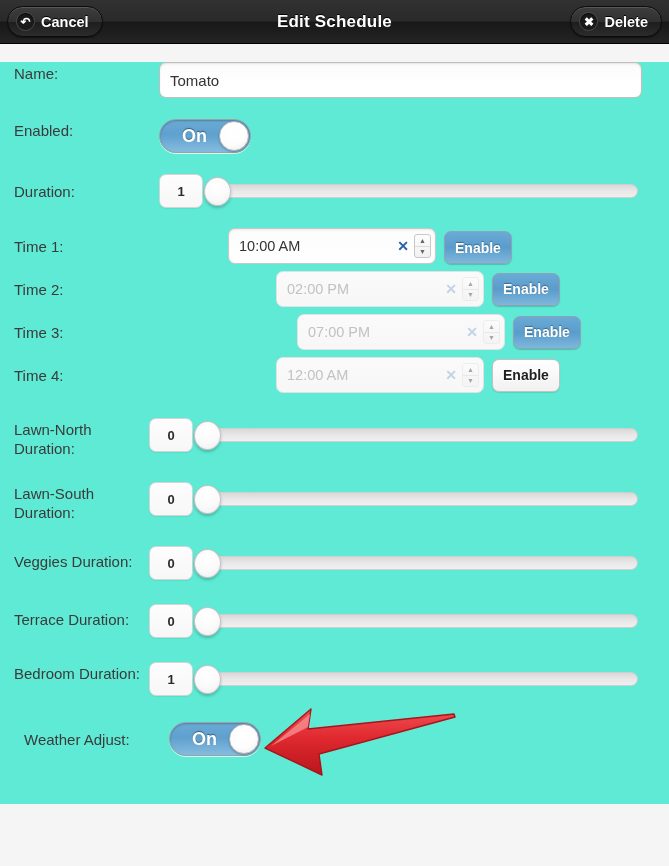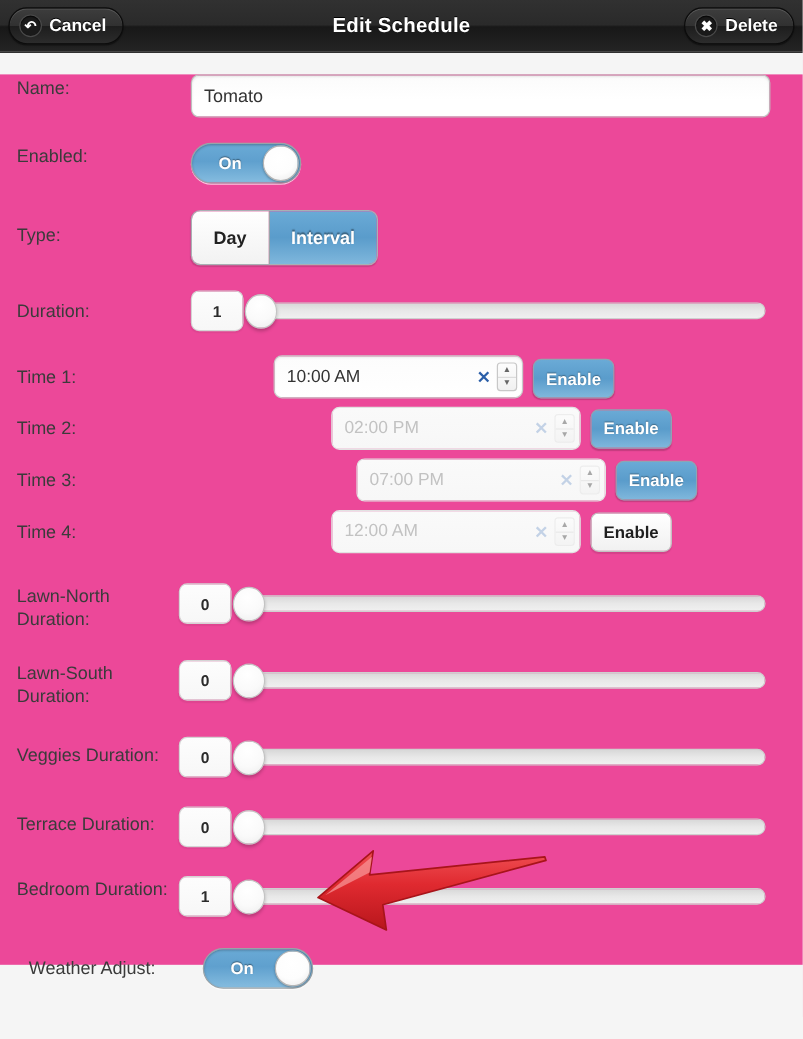--- a/index.html
+++ b/index.html
@@ -46,21 +46,21 @@
     background: #1a1a1a;
     border: 1px solid #4a4a4a;
     box-shadow: inset 0 1px 1px rgba(0,0,0,.8);
     display: flex; align-items: center; justify-content: center;
     color: #fff; font-size: 12px; font-weight: bold; line-height: 1;
   }
 
   
   .form {
     padding: 0;
-    background: #ec4899;
+    background: #5eead4;
     height: 742px;
     position: relative;
   }
   .row {
     display: flex;
     align-items: flex-start;
     padding: 0 14px;
     position: relative;
   }
   .label {
@@ -91,21 +91,21 @@
   .toggle {
     width: 92px; height: 34px;
     border-radius: 17px;
     background: linear-gradient(to bottom, #6aaad6 0%, #5fa0ce 45%, #85bcdf 100%);
     border: 1px solid #9aa3a8;
     box-shadow: inset 0 1px 2px rgba(0,0,0,.25), 0 1px 0 rgba(255,255,255,.7);
     position: relative; cursor: pointer;
     display: flex; align-items: center;
   }
   .toggle .on-text {
-    color: #fff; font-size: 14px; font-weight: bold;
+    color: #fff; font-size: 18px; font-weight: bold;
     text-shadow: 0 -1px 1px rgba(0,0,0,.45);
     margin-left: 22px;
   }
   .toggle .knob {
     position: absolute; right: 1px; top: 1px;
     width: 30px; height: 30px; border-radius: 50%;
     background: radial-gradient(circle at 45% 35%, #ffffff 0%, #fdfdfd 55%, #e8e8e8 100%);
     border: 1px solid #b4b4b4;
     box-shadow: 0 1px 2px rgba(0,0,0,.3);
   }
@@ -279,29 +279,20 @@
   <div class="row" style="margin-top:21px;">
     <div class="label">Enabled:</div>
     <div class="ctrl">
       <div class="toggle">
         <span class="on-text">On</span>
         <span class="knob"></span>
       </div>
     </div>
   </div>
 
-  <div class="row" style="margin-top:22px;">
-    <div class="label" style="padding-top:12px;">Type:</div>
-    <div class="ctrl">
-      <div class="segmented">
-        <div class="seg off">Day</div>
-        <div class="seg on">Interval</div>
-      </div>
-    </div>
-  </div>
 
   <div class="row" style="margin-top:21px;">
     <div class="label" style="padding-top:8px;">Duration:</div>
     <div class="ctrl slider-wrap" style="padding-right:17px;">
       <div class="slider-val">1</div>
       <div class="slider-track">
         <div class="slider-knob"></div>
       </div>
     </div>
   </div>

